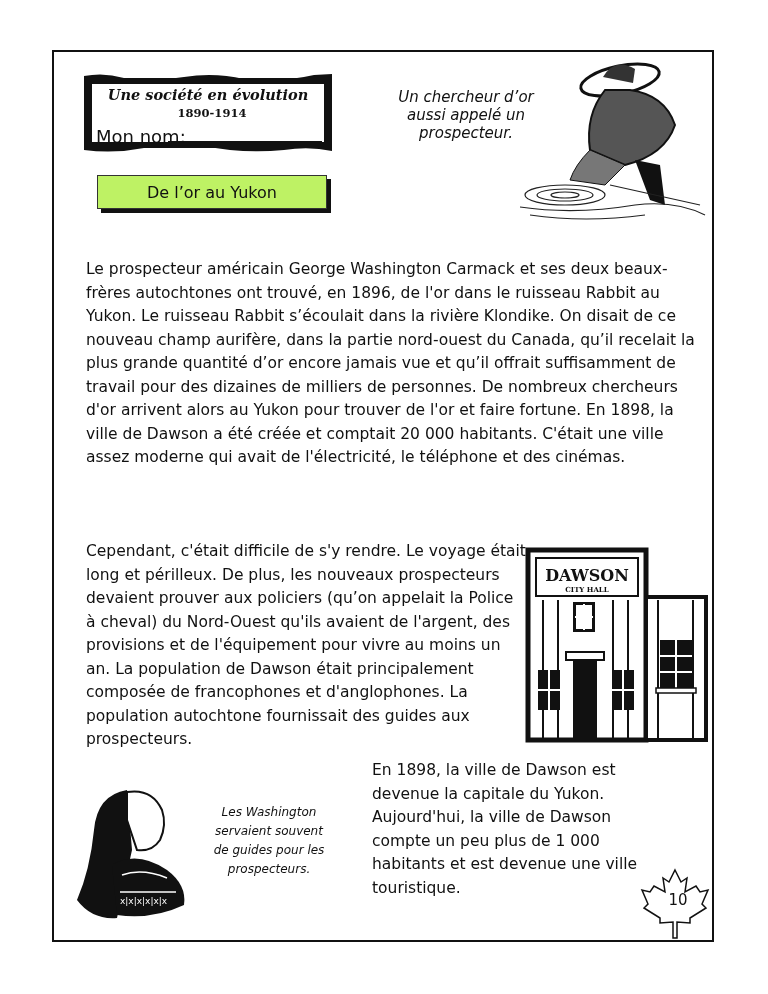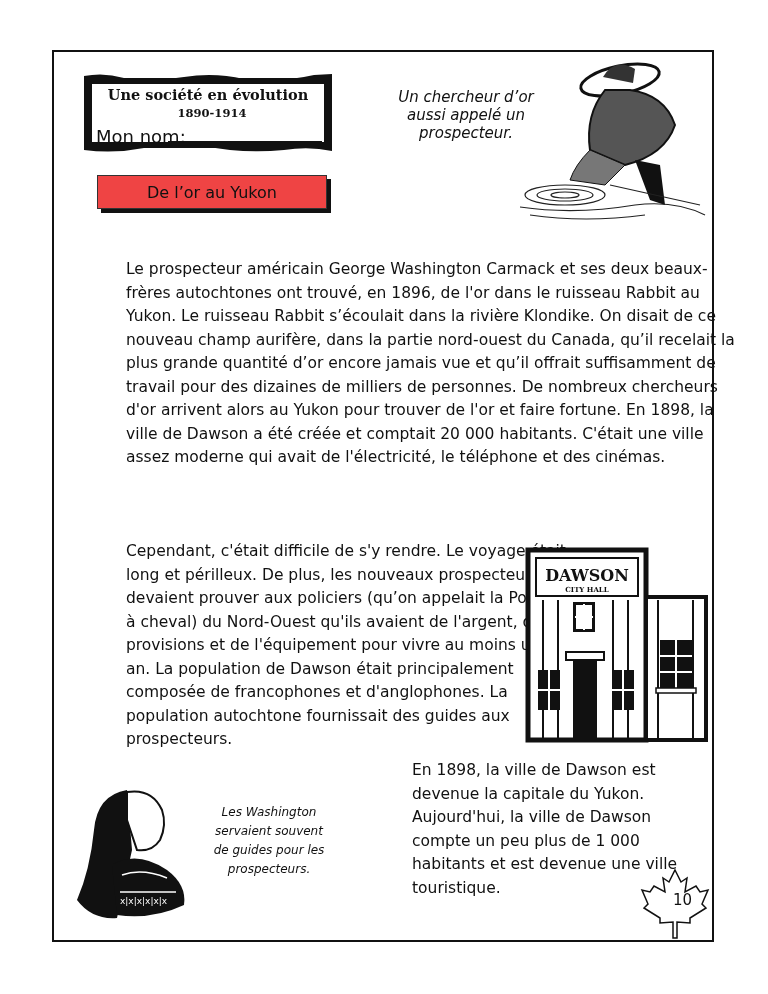--- a/index.html
+++ b/index.html
@@ -6,46 +6,46 @@
   body { width:768px; height:994px; position:relative; overflow:hidden;
          font-family:"DejaVu Sans", sans-serif; color:#111; }
   .page-border { position:absolute; left:52px; top:50px; width:662px; height:892px;
                  border:2px solid #111; box-sizing:border-box; }
   .header-box { position:absolute; left:84px; top:72px; width:248px; height:82px; }
   .header-box .frame { position:absolute; left:0; top:6px; width:248px; height:70px;
                        background:#111; }
   .header-box .inner { position:absolute; left:8px; top:12px; width:232px; height:58px;
                        background:#fff; }
   .hdr-title { position:absolute; left:0; right:0; top:14px; text-align:center;
-               font-family:"DejaVu Serif", serif; font-weight:bold; font-size:14.5px; }
+               font-family:"DejaVu Serif", serif; font-weight:bold; font-size:14.5px;font-style:italic; }
   .hdr-years { position:absolute; left:0; right:0; top:34px; text-align:center;
                font-family:"DejaVu Serif", serif; font-weight:bold; font-size:11.5px;padding-left:8px; }
   .hdr-name { position:absolute; left:12px; top:54px; font-size:18px; }
   .hdr-line { position:absolute; left:84px; top:69px; width:154px; border-bottom:1.5px solid #111; }
   .rip-top, .rip-bot { position:absolute; left:0; width:248px; height:12px; }
   .rip-top { top:0; } .rip-bot { top:70px; }
 
   .subtitle-box { position:absolute; left:97px; top:175px; width:228px; height:32px;
-                  border:1.5px solid #333; box-shadow:4px 4px 0 #111; background:#ef4444;
+                  border:1.5px solid #333; box-shadow:4px 4px 0 #111; background:#bef264;
                   display:flex; align-items:center; justify-content:center; font-size:16px; }
   .caption1 { position:absolute; left:392px; top:88px; width:148px; text-align:center;
               font-style:italic; font-size:15px; line-height:18px; }
   .prospector { position:absolute; left:515px; top:55px; width:195px; height:170px; }
 
-  .para { position:absolute; font-size:15.5px; line-height:23.5px;margin-left:40px; }
+  .para { position:absolute; font-size:15.5px; line-height:23.5px; }
   .p1 { left:86px; top:258px; width:620px; }
   .p2 { left:86px; top:540px; width:440px; }
   .p3 { left:372px; top:759px; width:270px; }
 
   .cityhall { position:absolute; left:518px; top:540px; width:190px; height:205px; }
   .woman { position:absolute; left:72px; top:780px; width:120px; height:145px; }
   .caption2 { position:absolute; left:210px; top:803px; width:118px; text-align:center;
               font-style:italic; font-size:12px; line-height:19px; }
   .leaf { position:absolute; left:640px; top:868px; width:70px; height:72px; }
-  .page-num { position:absolute; left:664px; top:891px; width:28px; text-align:right;
+  .page-num { position:absolute; left:664px; top:891px; width:28px; text-align:center;
               font-size:15px; }
 </style>
 </head>
 <body>
 
 <div class="page-border"></div>
 
 <div class="header-box">
   <div class="frame"></div>
   <svg class="rip-top" viewBox="0 0 248 12">

